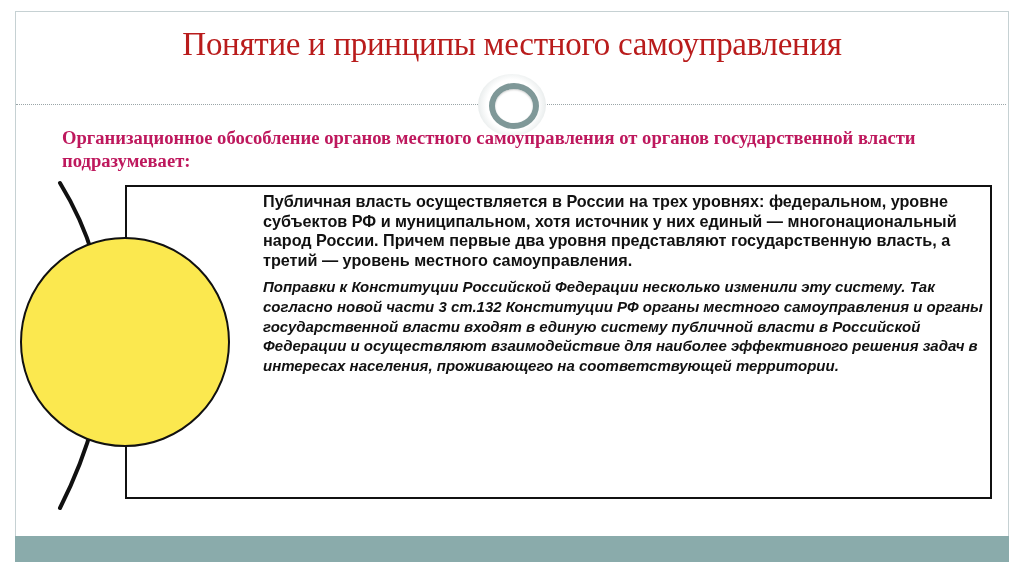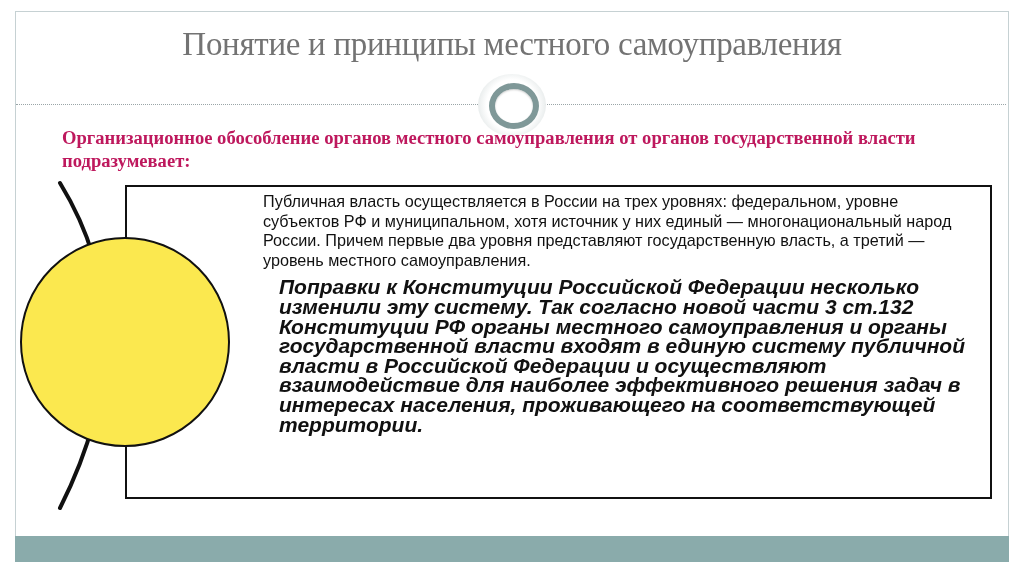--- a/index.html
+++ b/index.html
@@ -3,21 +3,21 @@
 <meta charset="utf-8">
 <style>
   html, body { margin: 0; padding: 0; }
   body { width: 1024px; height: 574px; background: #ffffff; position: relative; overflow: hidden; }
   .frame {
     position: absolute; left: 15px; top: 11px; width: 992px; height: 525px;
     border: 1px solid #c6d1d3; border-bottom: none; background: #ffffff;
   }
   .title {
     position: absolute; left: 0; top: 26px; width: 1024px; text-align: center;
-    font-family: "Liberation Serif", serif; font-size: 33px; color: #737373;
+    font-family: "Liberation Serif", serif; font-size: 33px; color: #b91c1c;
     letter-spacing: -0.3px;
   }
   .divider {
     position: absolute; left: 16px; top: 104px; width: 990px; height: 0;
     border-top: 1px dotted #9aa5a7;
   }
   .ring-halo {
     position: absolute; left: 478px; top: 74px; width: 68px; height: 62px;
     border-radius: 50%;
     background: radial-gradient(circle, #ffffff 55%, #e8ecec 75%, rgba(255,255,255,0) 100%);
@@ -34,22 +34,22 @@
   }
   .arc { position: absolute; left: 0; top: 170px; }
   .box {
     position: absolute; left: 125px; top: 185px; width: 863px; height: 310px;
     border: 2px solid #111; background: #fff;
   }
   .content {
     position: absolute; left: 263px; top: 192px; width: 720px;
     font-family: "Liberation Sans", sans-serif; color: #111;
   }
-  .p1 { font-size: 16.2px; line-height: 19.6px; margin: 0 12px 7px 0; }
-  .p2, .p3 { font-size: 21px; line-height: 19.6px; font-weight: bold; font-style: italic; margin: 0 0 7px 16px; }
+  .p1 { font-size: 16.2px; line-height: 19.6px; margin: 0 12px 7px 0; font-weight: bold; }
+  .p2, .p3 { font-size: 15px; line-height: 19.6px; font-weight: bold; font-style: italic; margin: 0 0 7px 0; }
   .circle {
     position: absolute; left: 20px; top: 237px; width: 206px; height: 206px;
     border-radius: 50%; background: #fbe84f; border: 2px solid #111;
   }
   .footer-band {
     position: absolute; left: 15px; top: 536px; width: 994px; height: 26px;
     background: #8aabab;
   }
 </style>
 </head>

